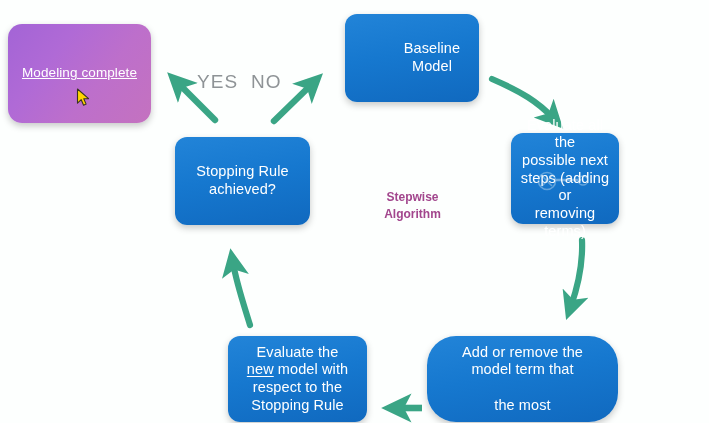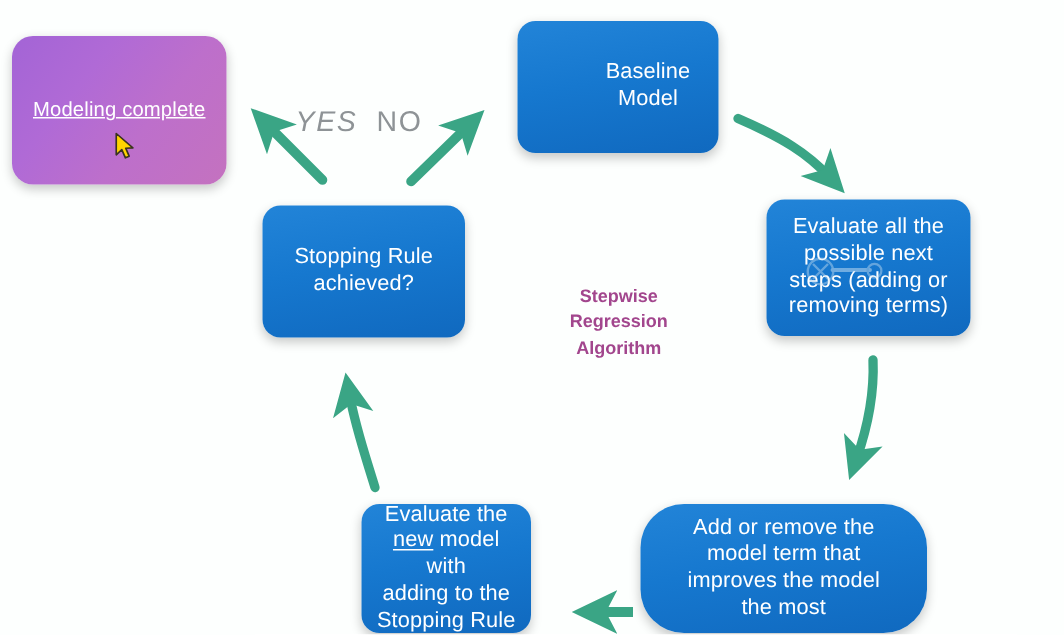--- a/index.html
+++ b/index.html
@@ -36,23 +36,23 @@
     background: linear-gradient(170deg, #2284d8 0%, #1678cf 45%, #1069bf 100%);
   }
   .node-purple {
     background: linear-gradient(128deg, #a364d6 0%, #b06ad6 32%, #bd6fcb 62%, #c472bf 100%);
   }
   .node span.txt { display: block; width: 100%; }
   u { text-underline-offset: 1.5px; }
 
   
   #node-baseline      { left: 345px; top: 14px;  width: 134px; height: 88px;  font-size: 14.5px; padding-left: 48px; }
-  #node-evaluate-all  { left: 511px; top: 133px; width: 136px; height: 91px;  font-size: 14.5px; }
+  #node-evaluate-all  { left: 511px; top: 133px; width: 108px; height: 91px;  font-size: 14.5px; }
   #node-add-remove    { left: 427px; top: 336px; width: 191px; height: 86px;  font-size: 14.5px; border-radius: 29px; }
-  #node-evaluate-new  { left: 241px; top: 336px; width: 113px; height: 86px;  font-size: 14.5px; }
+  #node-evaluate-new  { left: 228px; top: 336px; width: 139px; height: 86px;  font-size: 14.5px; }
   #node-stopping-rule { left: 175px; top: 137px; width: 135px; height: 88px;  font-size: 14.5px; }
   #node-modeling-done { left: 8px;   top: 24px;  width: 143px; height: 99px;  font-size: 13.5px;
                         border-radius: 14px; text-decoration: underline; }
 
   
   #center-title {
     position: absolute;
     left: 340px;
     top: 189px;
     width: 145px;
@@ -65,21 +65,21 @@
   }
 
   
   .branch-label {
     position: absolute;
     color: #8e9396;
     font-size: 19px;
     letter-spacing: 1.1px;
     user-select: none;
   }
-  #label-yes { left: 197px; top: 71px; font-style: italic; }
+  #label-yes { left: 197px; top: 71px; }
   #label-no  { left: 251px; top: 71px; }
 
   
   #arrows {
     position: absolute;
     left: 0; top: 0;
     width: 709px; height: 423px;
     pointer-events: none;
   }
 
@@ -154,47 +154,46 @@
       <span>possible next</span><br>
       <span>steps (adding or</span><br>
       <span>removing terms)</span>
     </span>
   </div>
 
   <div class="node node-blue" id="node-add-remove">
     <span class="txt">
       <span>Add or remove the</span><br>
       <span>model term that</span><br>
-      <span>improves the model</span><br>
+      <br>
       <span>the most</span>
     </span>
   </div>
 
   <div class="node node-blue" id="node-evaluate-new">
     <span class="txt">
       <span>Evaluate the</span><br>
       <u>new</u><span>&nbsp;model with</span><br>
-      <span>adding to the</span><br>
+      <span>respect to the</span><br>
       <span>Stopping Rule</span>
     </span>
   </div>
 
   <div class="node node-blue" id="node-stopping-rule">
     <span class="txt">
       <span>Stopping Rule</span><br>
       <span>achieved?</span>
     </span>
   </div>
 
   <div class="branch-label" id="label-yes">YES</div>
   <div class="branch-label" id="label-no">NO</div>
 
   <div id="center-title">
     <div>Stepwise</div>
-    <div>Regression</div>
     <div>Algorithm</div>
   </div>
 
   <svg id="overlay-artifact" viewBox="0 0 58 24" xmlns="http://www.w3.org/2000/svg">
     <circle cx="11" cy="12" r="8.5" fill="none" stroke="#cfe4f2" stroke-width="1.6"></circle>
     <path d="M6,7 L16,17 M16,7 L6,17" stroke="#cfe4f2" stroke-width="1.6"></path>
     <line x1="19" y1="11" x2="44" y2="11" stroke="#eef6fb" stroke-width="2.6" stroke-linecap="round"></line>
     <circle cx="47" cy="11.5" r="4.6" fill="none" stroke="#cfe4f2" stroke-width="1.5"></circle>
   </svg>
 

